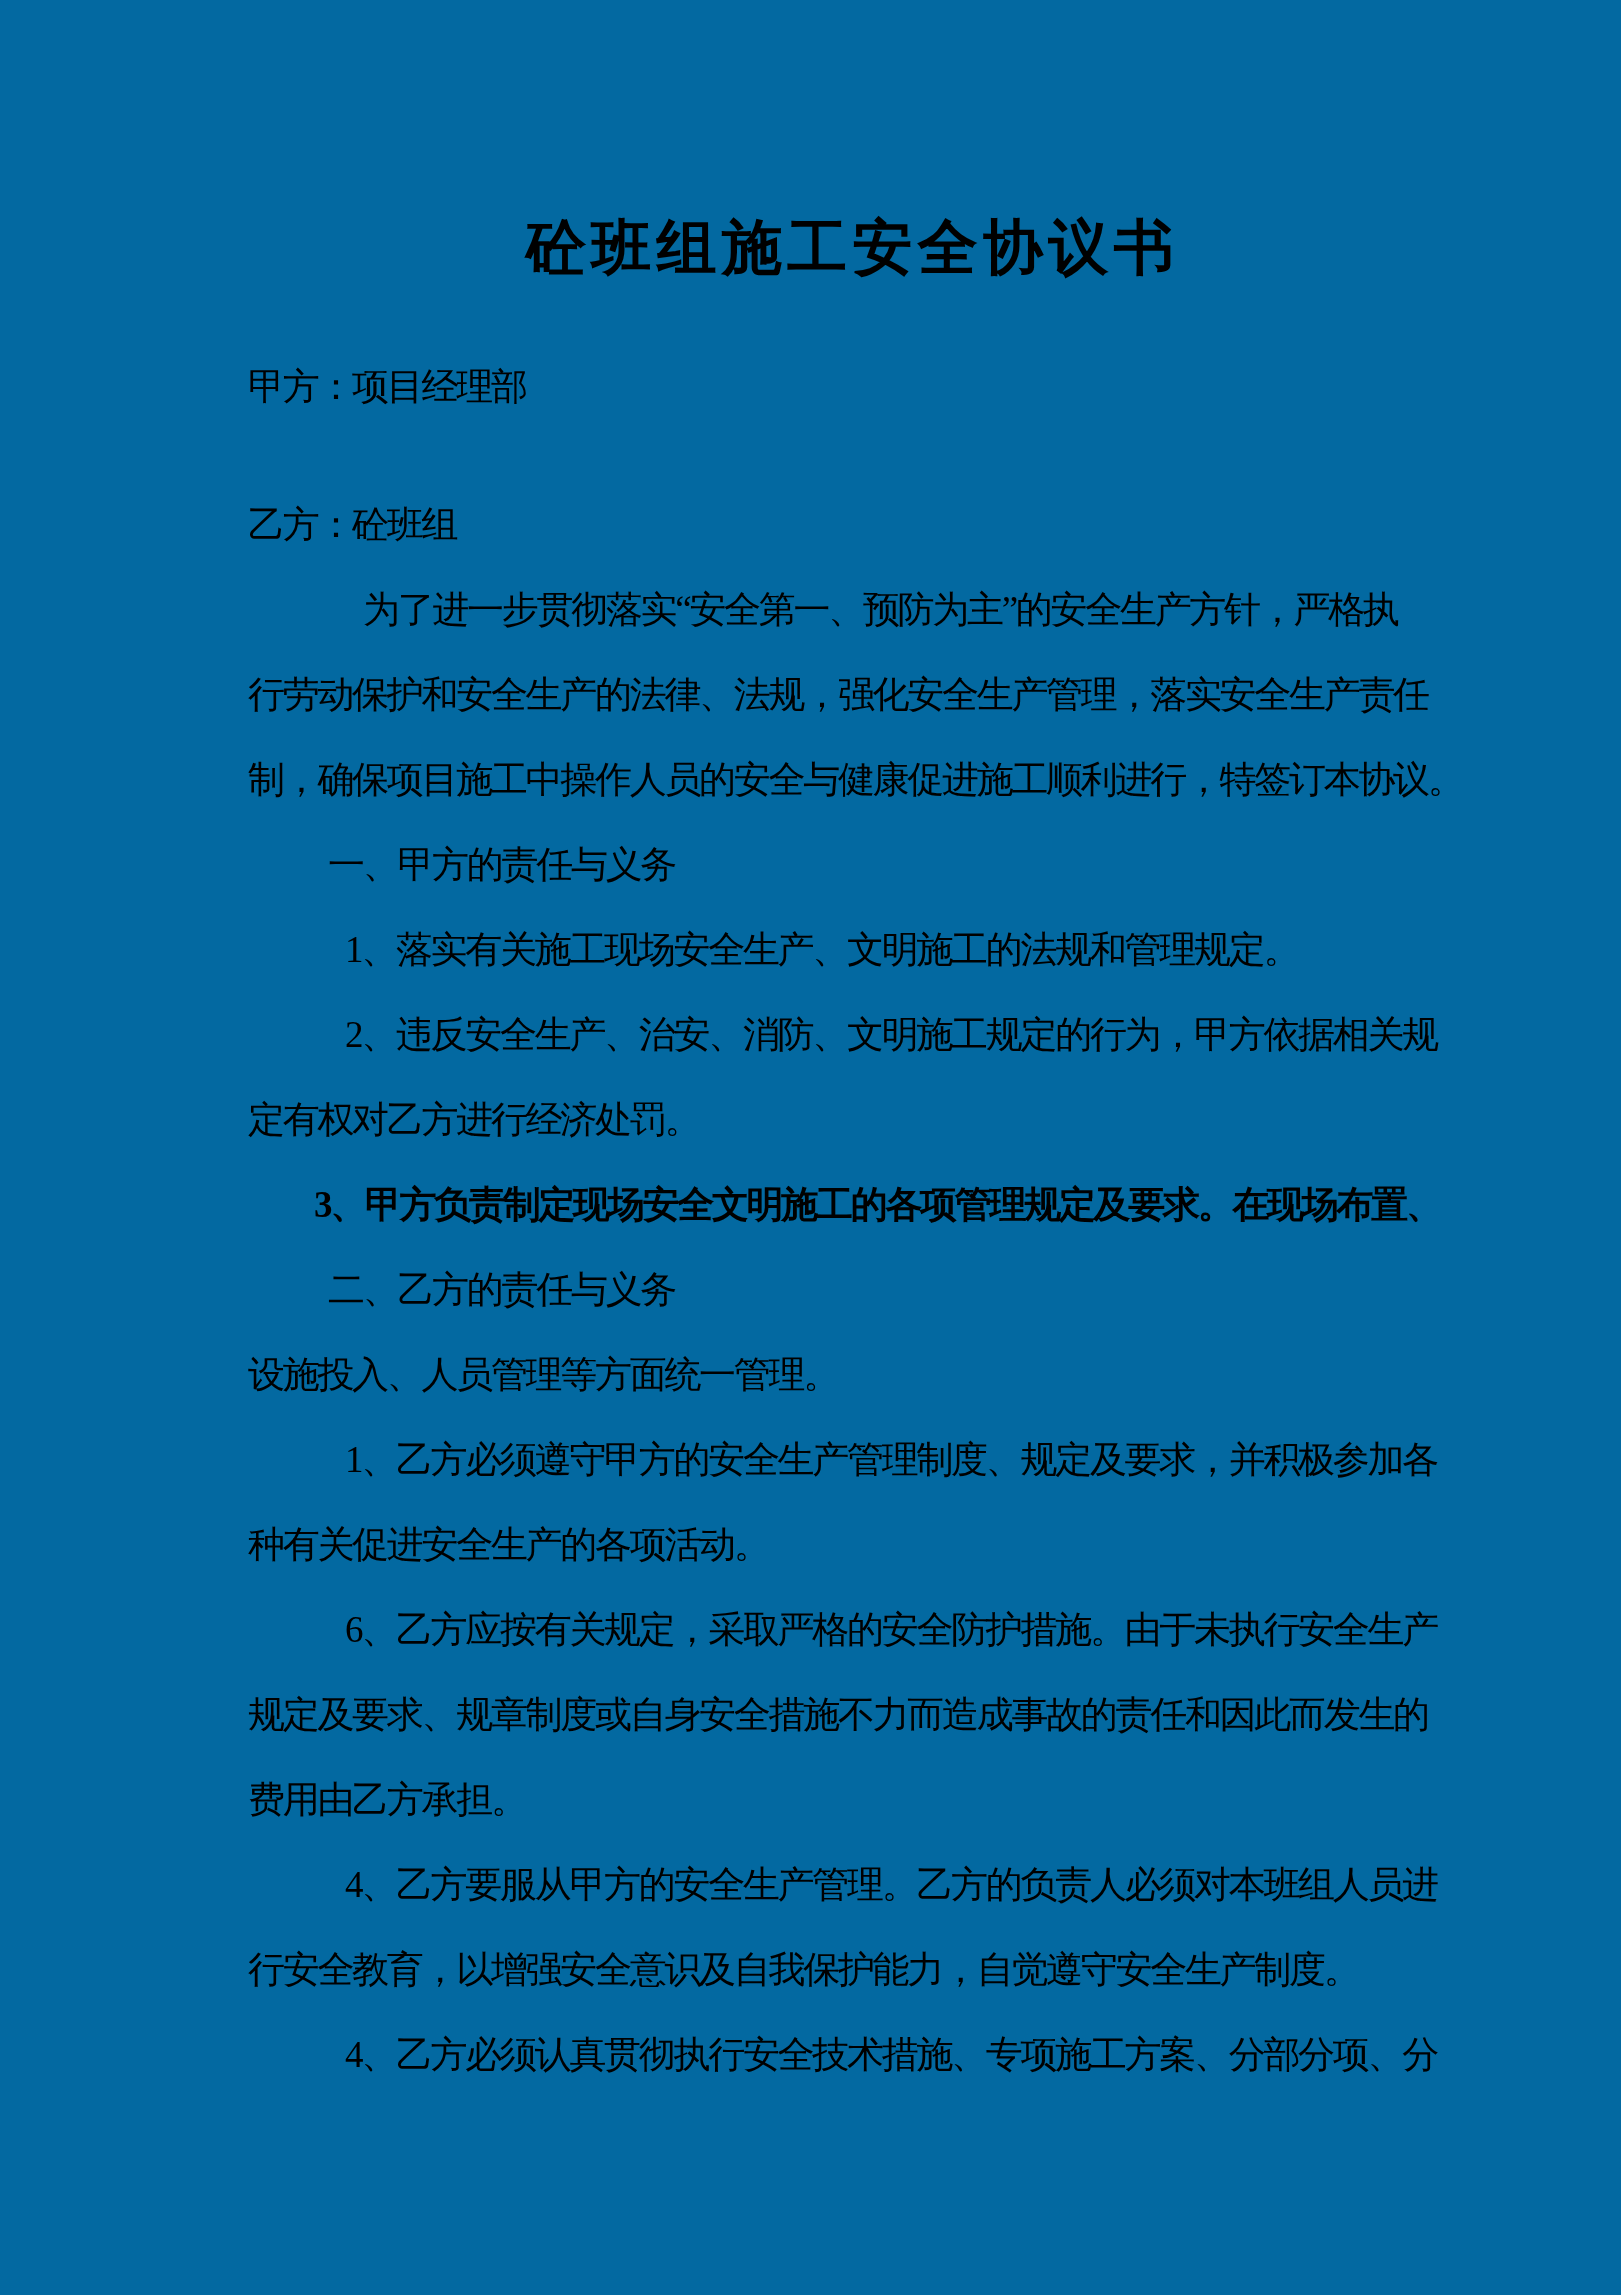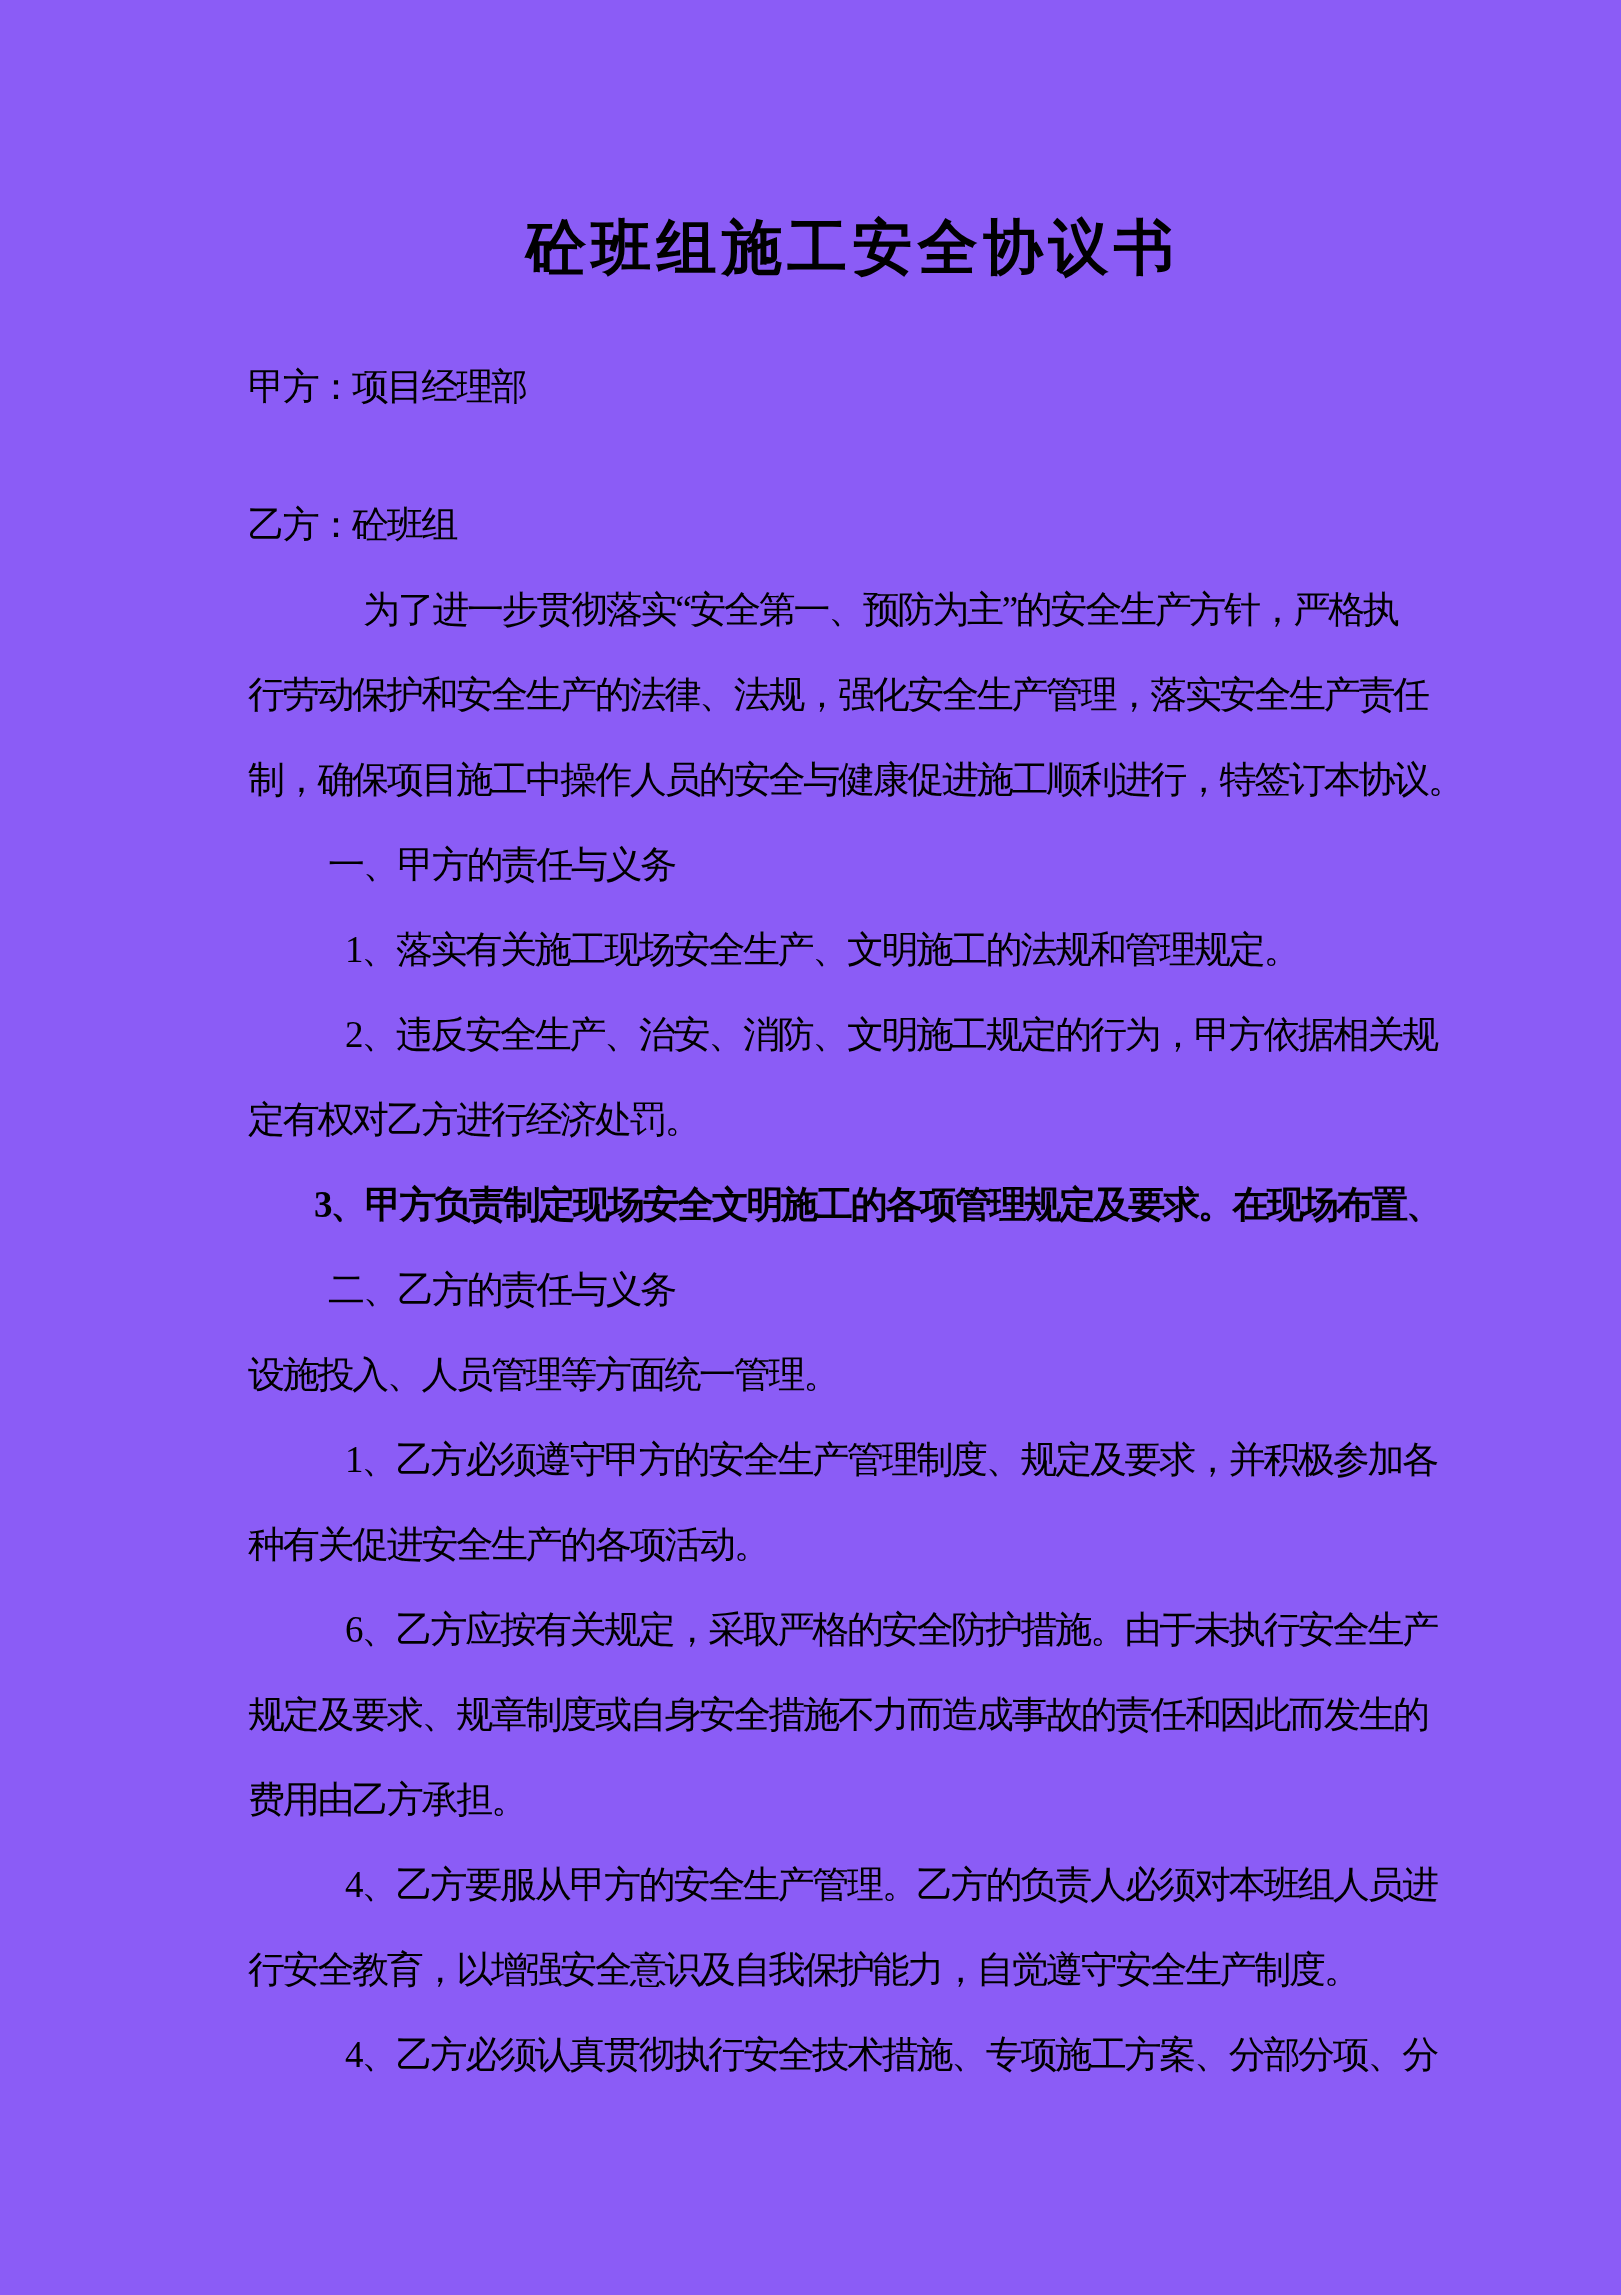--- a/index.html
+++ b/index.html
@@ -4,21 +4,21 @@
 <style>
   html, body {
     margin: 0;
     padding: 0;
     background: #ffffff;
   }
   .page {
     position: relative;
     width: 1621px;
     height: 2295px;
-    background: #8b5cf6;
+    background: #0369a1;
     color: #000000;
     font-family: "Liberation Serif", "DejaVu Serif", serif;
     overflow: hidden;
     box-sizing: border-box;
     padding: 199px 248px 0 248px;
   }
   .doc-title {
     font-size: 60px;
     font-weight: bold;
     line-height: 98px;

